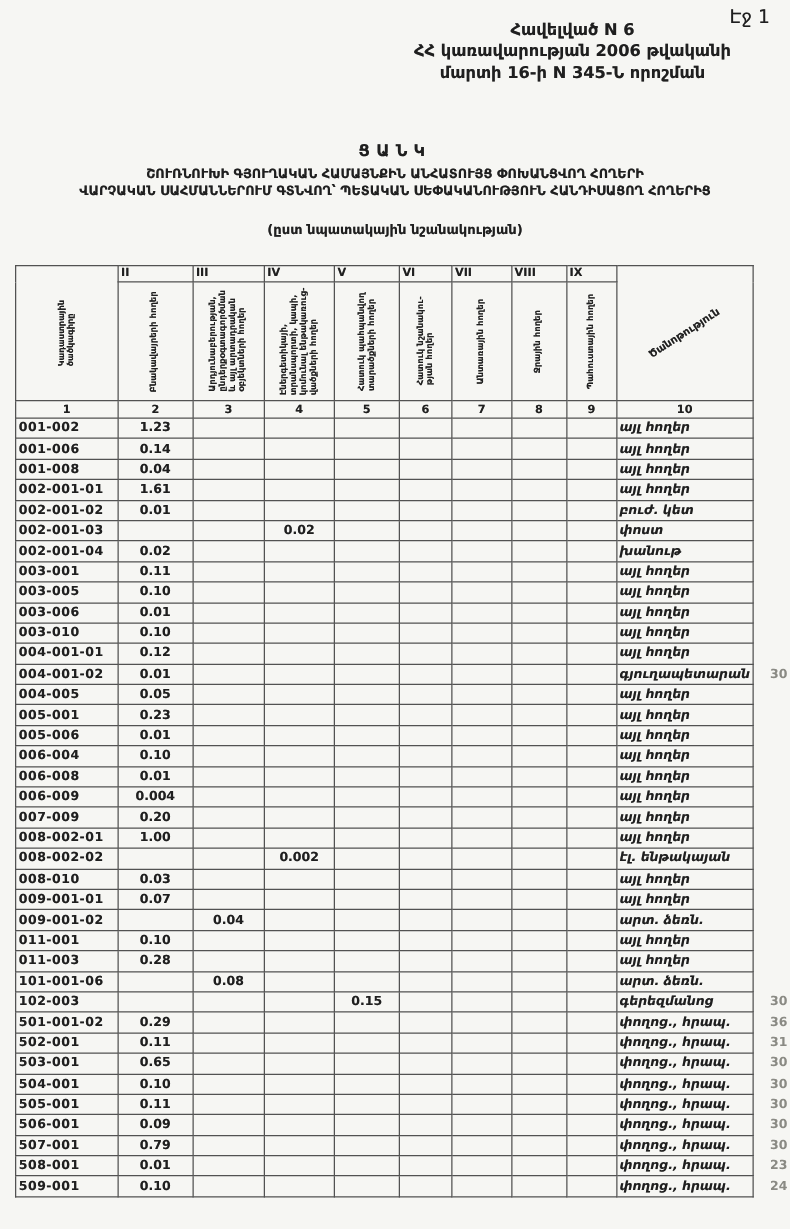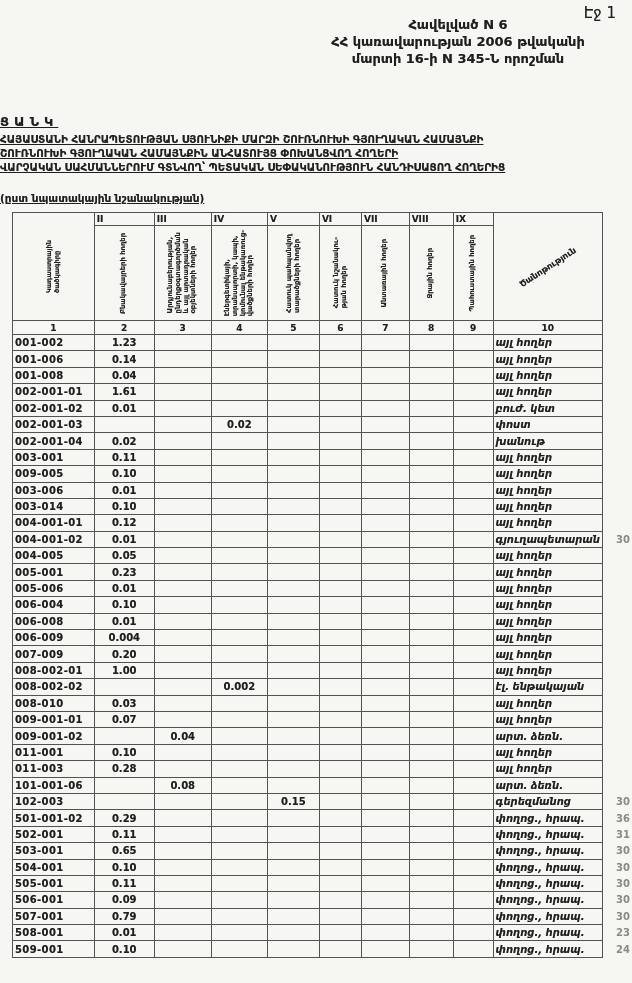--- a/index.html
+++ b/index.html
@@ -8,21 +8,21 @@
     background:#f6f6f3;
     font-family:"DejaVu Sans", sans-serif;
     color:#1f1f1f;
     position:relative;
     overflow:hidden;
     text-shadow:0 0 0.5px rgba(45,45,45,.55);
   }
   .page-num { position:absolute; top:4px; right:16px; font-size:15px; font-weight:normal; }
   .appendix { position:absolute; top:17px; left:290px; width:336px; text-align:center;
               font-size:13px; font-weight:bold; line-height:1.3; }
-  .title-block { position:absolute; top:114px; left:0; width:632px; font-weight:bold;text-decoration:underline; }
+  .title-block { position:absolute; top:114px; left:0; width:632px; text-align:center; font-weight:bold; }
   .title-head { font-size:13px; letter-spacing:5px; margin-bottom:4px; }
   .title-line { font-size:10.3px; line-height:1.35; }
   .subtitle { font-size:10.5px; margin-top:17px; }
 
   table.land { border-collapse:collapse; position:absolute; left:12px; top:212px;
                table-layout:fixed; }
   table.land th, table.land td { border:1px solid #525252; padding:0 2px; font-weight:bold; overflow:hidden; }
   th.numeral { height:12px; font-size:9px; text-align:left; }
   tr.vrow th { height:94px; vertical-align:middle; }
   .vtext { writing-mode:vertical-rl; transform:rotate(180deg);
@@ -47,21 +47,20 @@
 <div class="page-num">Էջ 1</div>
 
 <div class="appendix">
   <div>Հավելված N 6</div>
   <div>ՀՀ կառավարության 2006 թվականի</div>
   <div>մարտի 16-ի N 345-Ն որոշման</div>
 </div>
 
 <div class="title-block">
   <div class="title-head">ՑԱՆԿ</div>
-  <div class="title-line">ՀԱՅԱՍՏԱՆԻ ՀԱՆՐԱՊԵՏՈՒԹՅԱՆ ՍՅՈՒՆԻՔԻ ՄԱՐԶԻ ՇՈՒՌՆՈՒԽԻ ԳՅՈՒՂԱԿԱՆ ՀԱՄԱՅՆՔԻ</div>
   <div class="title-line">ՇՈՒՌՆՈՒԽԻ ԳՅՈՒՂԱԿԱՆ ՀԱՄԱՅՆՔԻՆ ԱՆՀԱՏՈՒՅՑ ՓՈԽԱՆՑՎՈՂ ՀՈՂԵՐԻ</div>
   <div class="title-line">ՎԱՐՉԱԿԱՆ ՍԱՀՄԱՆՆԵՐՈՒՄ ԳՏՆՎՈՂ՝ ՊԵՏԱԿԱՆ ՍԵՓԱԿԱՆՈՒԹՅՈՒՆ ՀԱՆԴԻՍԱՑՈՂ ՀՈՂԵՐԻՑ</div>
   <div class="subtitle">(ըստ նպատակային նշանակության)</div>
 </div>
 
 <table class="land">
   <colgroup>
     <col style="width:84px">
       <col style="width:61px">
       <col style="width:58px">
@@ -241,21 +240,21 @@
         <td class="val"></td>
         <td class="val"></td>
         <td class="val"></td>
         <td class="val"></td>
         <td class="val"></td>
         <td class="val"></td>
         <td class="note">այլ հողեր</td>
         <td class="marginCol"></td>
       </tr>
       <tr>
-        <td class="code">009-005</td>
+        <td class="code">003-005</td>
         <td class="val">0.10</td>
         <td class="val"></td>
         <td class="val"></td>
         <td class="val"></td>
         <td class="val"></td>
         <td class="val"></td>
         <td class="val"></td>
         <td class="val"></td>
         <td class="note">այլ հողեր</td>
         <td class="marginCol"></td>
@@ -267,21 +266,21 @@
         <td class="val"></td>
         <td class="val"></td>
         <td class="val"></td>
         <td class="val"></td>
         <td class="val"></td>
         <td class="val"></td>
         <td class="note">այլ հողեր</td>
         <td class="marginCol"></td>
       </tr>
       <tr>
-        <td class="code">003-014</td>
+        <td class="code">003-010</td>
         <td class="val">0.10</td>
         <td class="val"></td>
         <td class="val"></td>
         <td class="val"></td>
         <td class="val"></td>
         <td class="val"></td>
         <td class="val"></td>
         <td class="val"></td>
         <td class="note">այլ հողեր</td>
         <td class="marginCol"></td>

